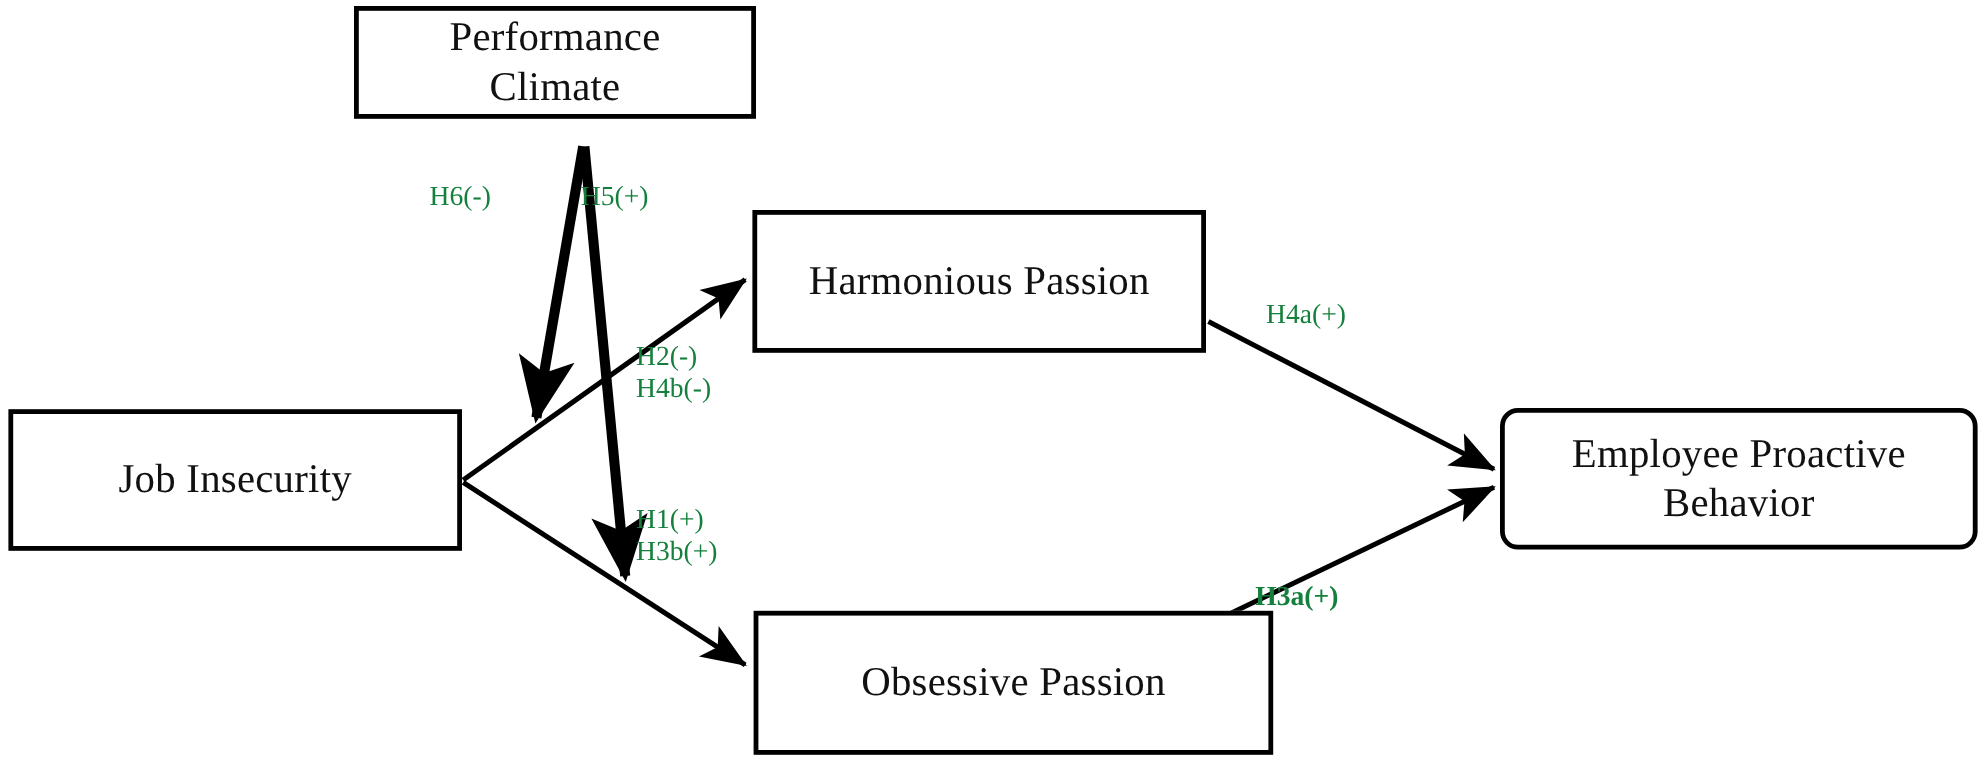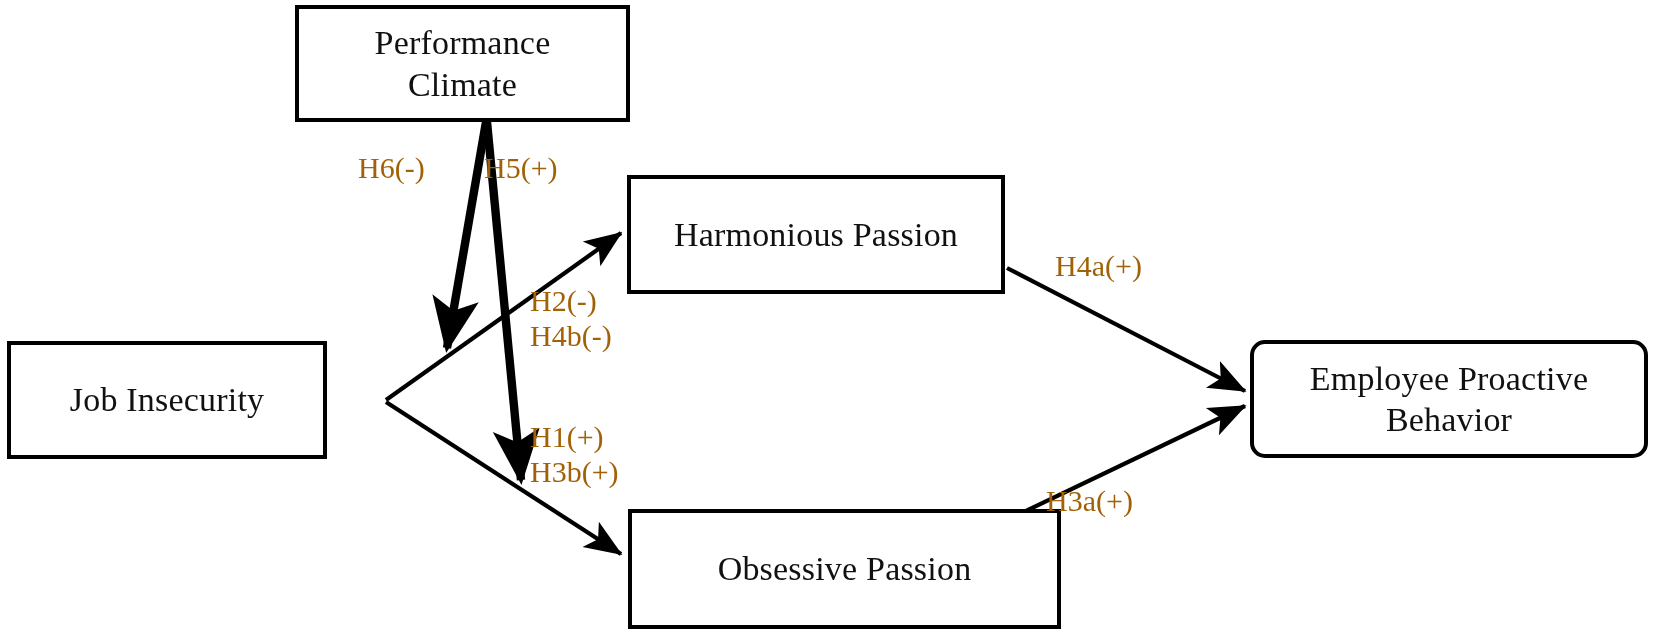--- a/index.html
+++ b/index.html
@@ -37,22 +37,22 @@
   .node-label {
     color: #111111;
     font-size: 34px;
     line-height: 1.22;
     letter-spacing: 0.2px;
     padding: 0 10px;
     white-space: pre-line;
   }
   .edge-label {
     position: absolute;
-    color: #a16207;
-    font-size: 30px;
+    color: #15803d;
+    font-size: 23px;
     line-height: 1.18;
     white-space: pre-line;
     z-index: 4;
   }
 </style>
 </head>
 <body>
 
 <div id="canvas">
 
@@ -72,26 +72,26 @@
 
     <line x1="1007" y1="268" x2="1245" y2="391" stroke="#000000" stroke-width="4.2" marker-end="url(#ah-thin)"></line>
 
     <line x1="1007" y1="520" x2="1245" y2="406" stroke="#000000" stroke-width="4.2" marker-end="url(#ah-thin)"></line>
 
     <line x1="486" y1="122" x2="447" y2="348" stroke="#000000" stroke-width="8.4" marker-end="url(#ah-thick)"></line>
 
     <line x1="487" y1="122" x2="521" y2="480" stroke="#000000" stroke-width="8.4" marker-end="url(#ah-thick)"></line>
   </svg>
 
-  <div class="node" style="left:295px; top:5px; width:335px; height:117px;">
+  <div class="node" style="left:295px; top:5px; width:335px; height:94px;">
     <span class="node-label">Performance
 Climate</span>
   </div>
 
-  <div class="node" style="left:7px; top:341px; width:320px; height:118px;">
+  <div class="node" style="left:7px; top:341px; width:378px; height:118px;">
     <span class="node-label">Job Insecurity</span>
   </div>
 
   <div class="node" style="left:627px; top:175px; width:378px; height:119px;">
     <span class="node-label">Harmonious Passion</span>
   </div>
 
   <div class="node" style="left:628px; top:509px; width:433px; height:120px;">
     <span class="node-label">Obsessive Passion</span>
   </div>
@@ -101,15 +101,15 @@
 Behavior</span>
   </div>
 
   <div class="edge-label" style="left:358px; top:150px;">H6(-)</div>
   <div class="edge-label" style="left:484px; top:150px;">H5(+)</div>
   <div class="edge-label" style="left:530px; top:283px;">H2(-)
 H4b(-)</div>
   <div class="edge-label" style="left:530px; top:408px;margin-top:11px;">H1(+)
 H3b(+)</div>
   <div class="edge-label" style="left:1055px; top:248px;">H4a(+)</div>
-  <div class="edge-label" style="left:1046px; top:483px;">H3a(+)</div>
+  <div class="edge-label" style="left:1046px; top:483px;font-weight:bold;">H3a(+)</div>
 
 </div>
 
 </body></html>

